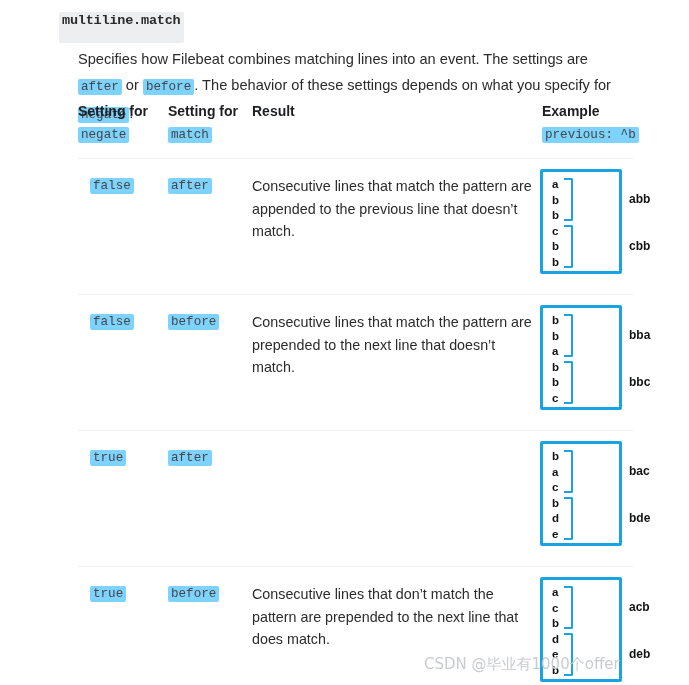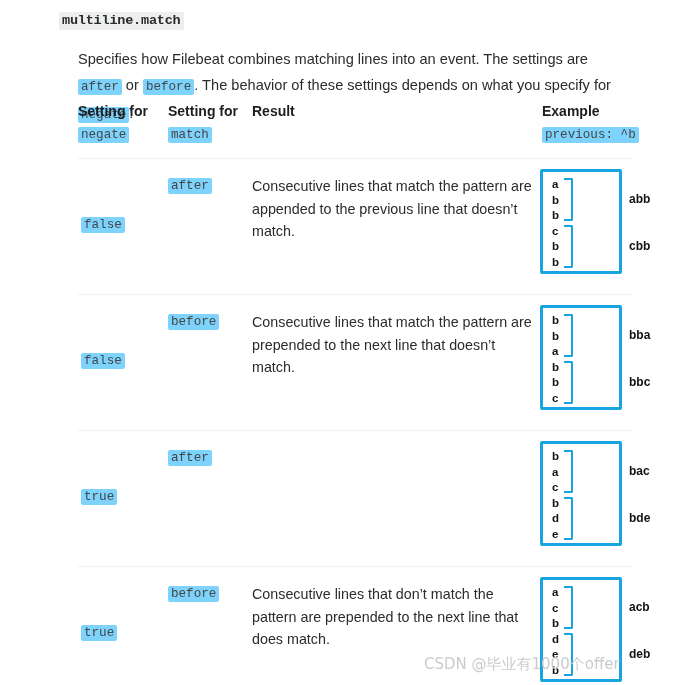--- a/index.html
+++ b/index.html
@@ -28,21 +28,21 @@
   .section-heading {
     position: absolute;
     left: 59px;
     top: 12px;
     font-family: "Liberation Mono", "DejaVu Sans Mono", monospace;
     font-weight: bold;
     font-size: 13.5px;
     letter-spacing: -0.2px;
     color: #2b2b2b;
     background: #eceeef;
-    padding: 1px 3px 2px 3px;
+    padding: 1px 3px 15px 3px;
     border-radius: 2px;
     white-space: pre;
   }
 
   
   .intro {
     position: absolute;
     left: 78px;
     top: 31px;
     width: 545px;
@@ -94,21 +94,21 @@
     position: relative;
     border-top: 1px solid #f2f0ec;
     height: 135px;
   }
   .row:first-of-type { border-top: none; }
 
   .cell {
     position: absolute;
     top: 16px;
   }
-  .cell.negate  { left: 3px; margin-top: 39px; }
+  .cell.negate  { left: 12px; }
   .cell.match   { left: 90px; }
   .cell.result  {
     left: 174px;
     width: 290px;
     font-size: 14.3px;
     line-height: 22.5px;
     color: #2b2b2b;
   }
 
   

